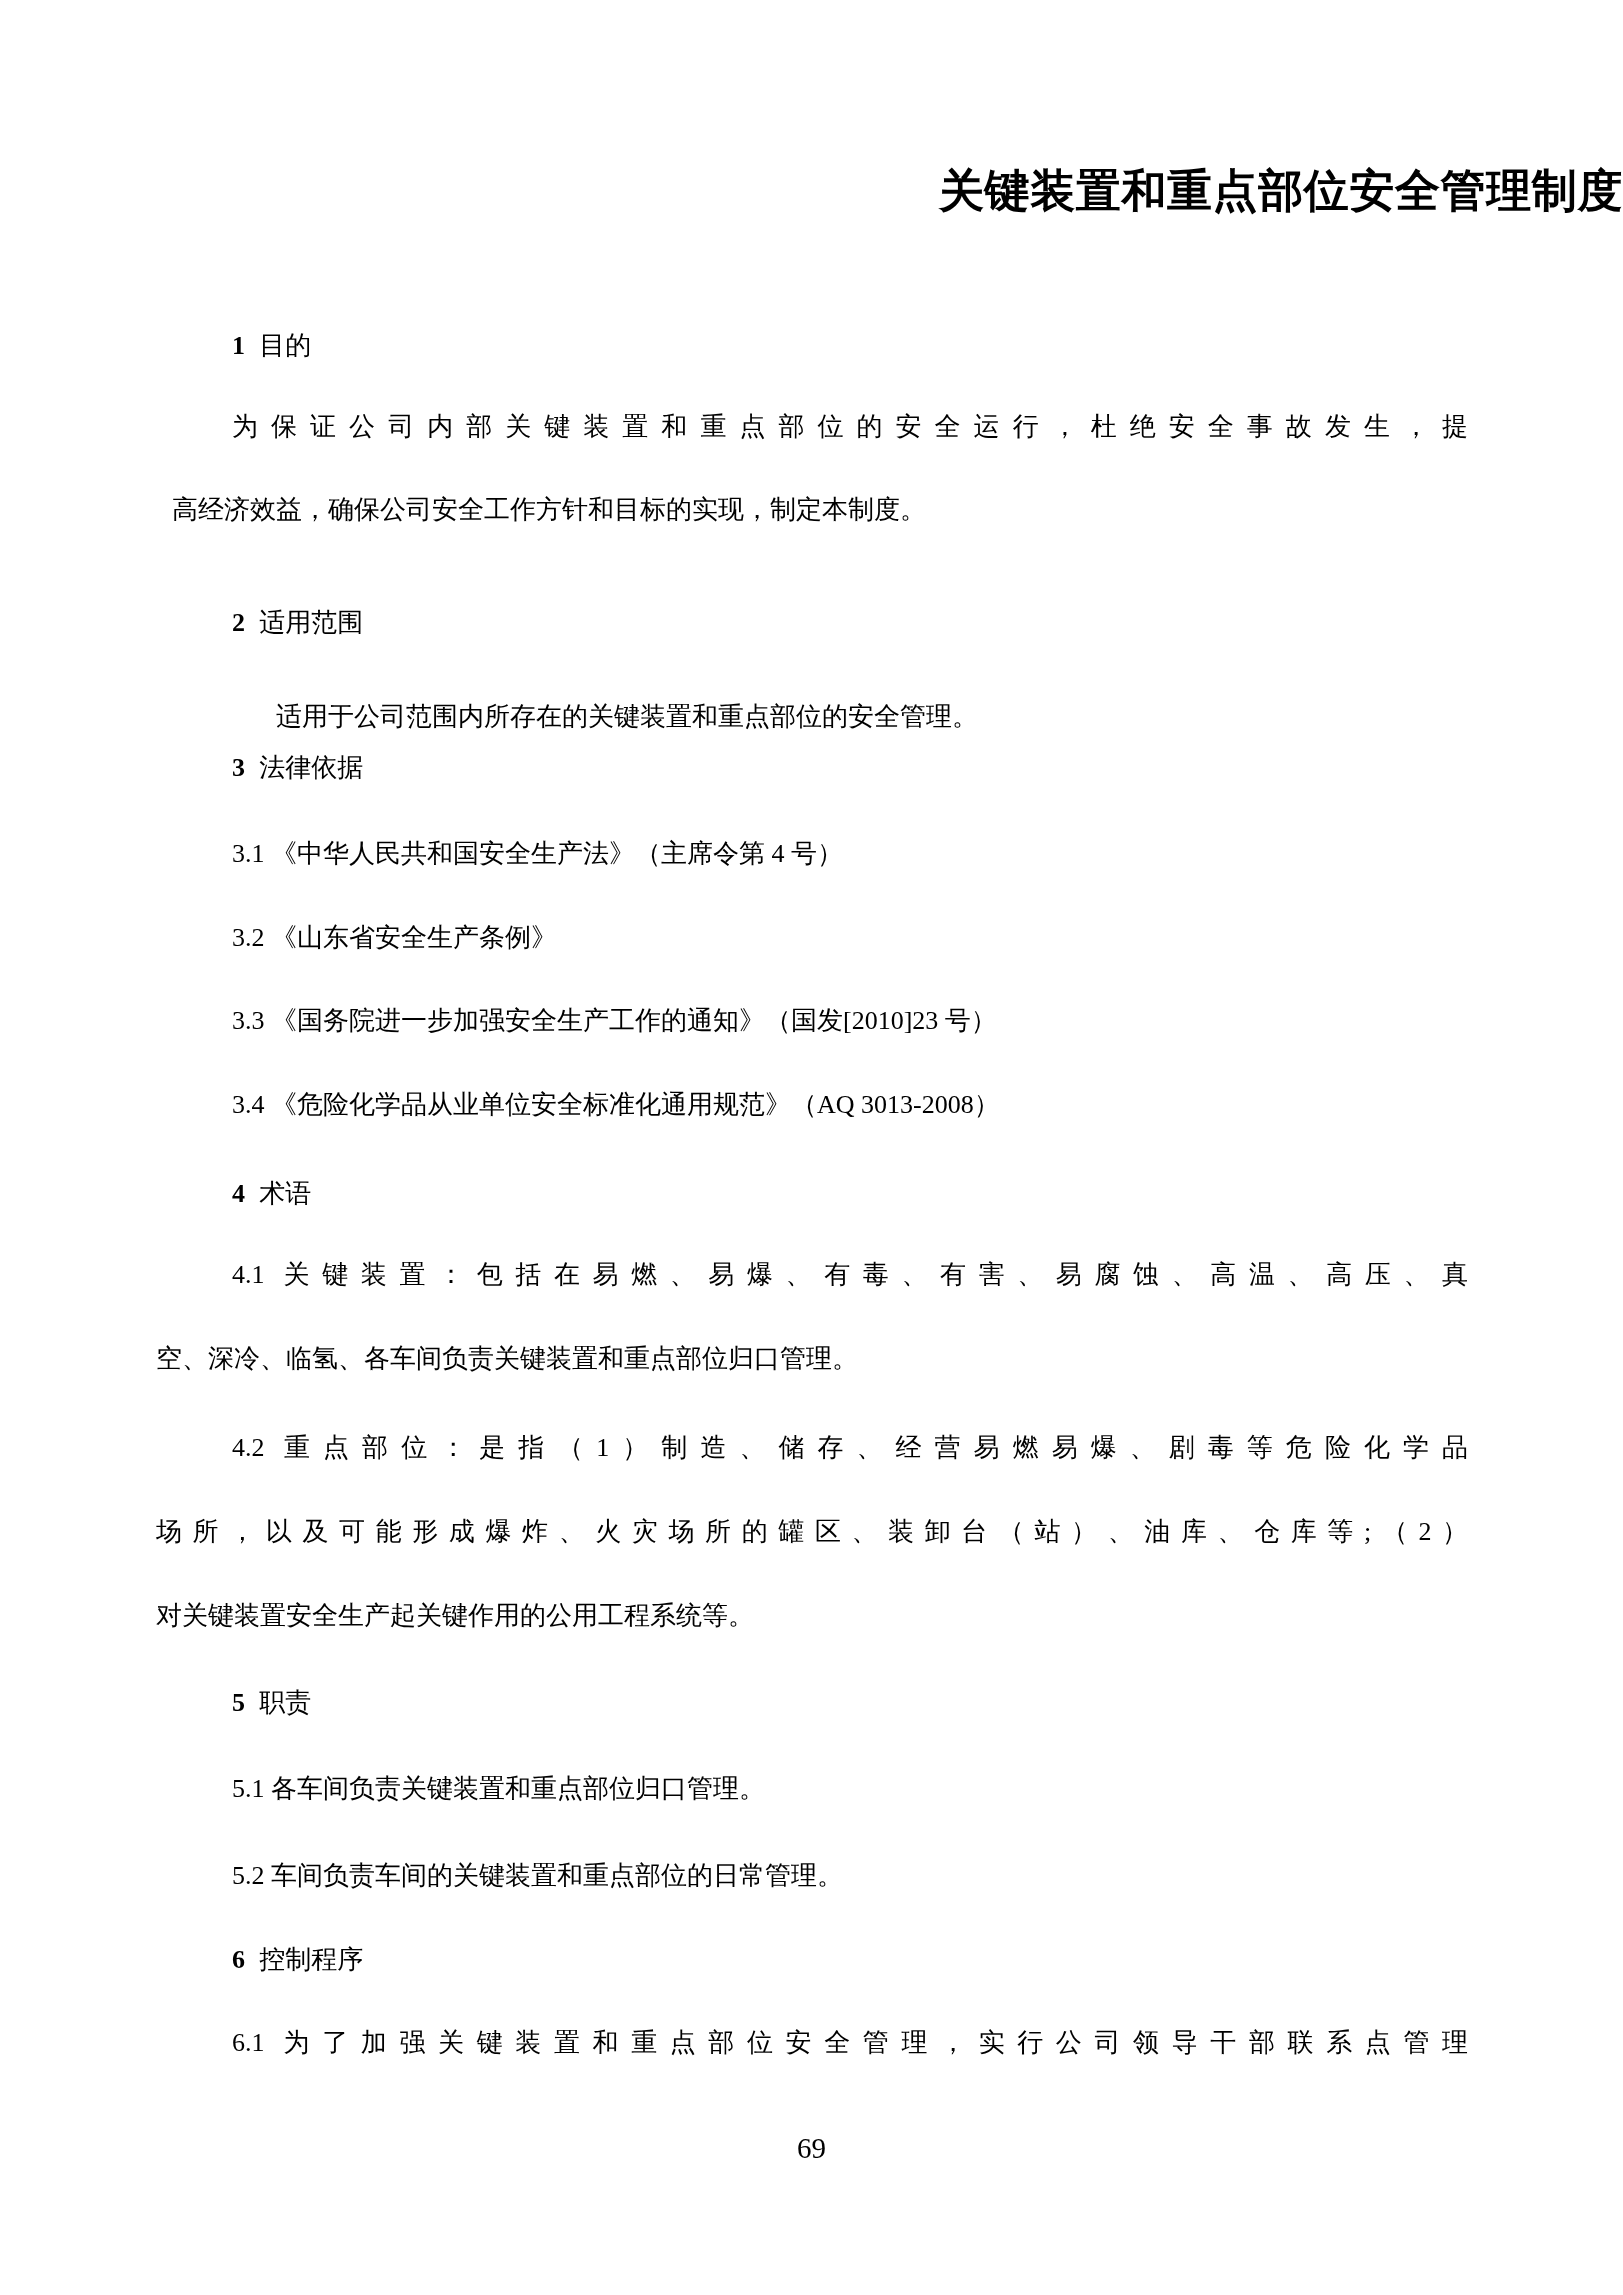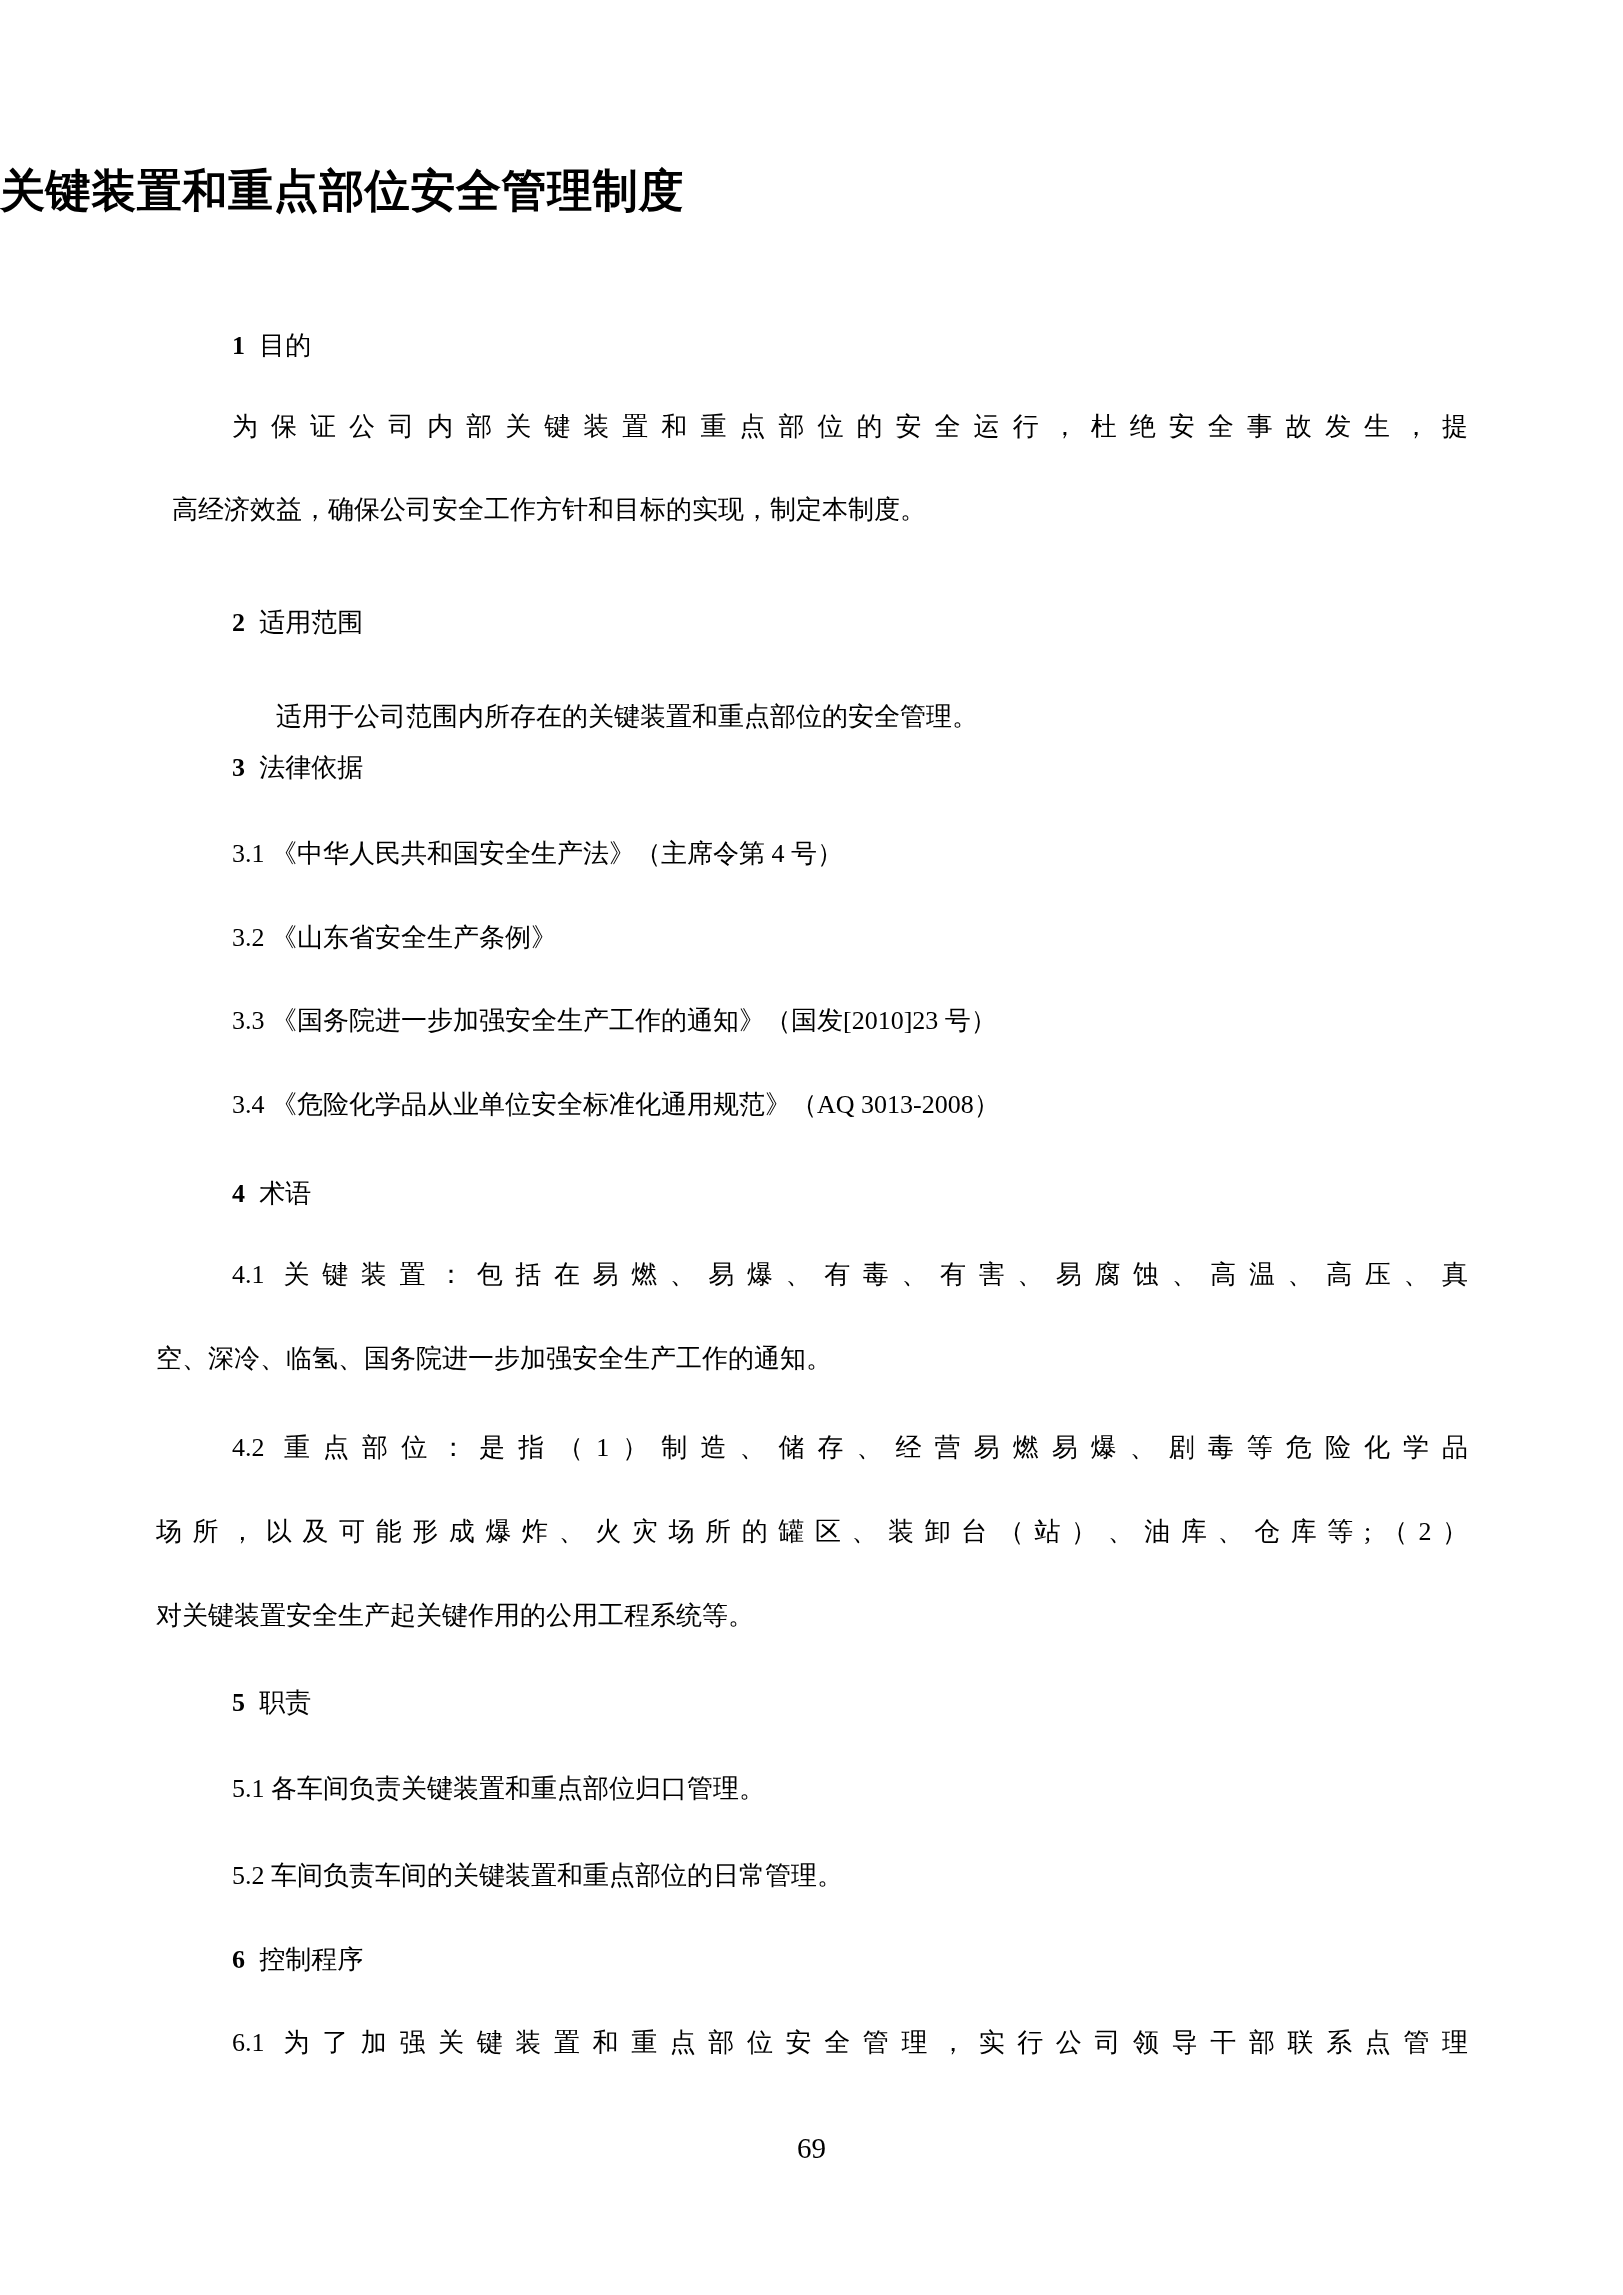--- a/index.html
+++ b/index.html
@@ -15,21 +15,21 @@
     color: #000000;
     font-family: "Liberation Serif", "DejaVu Serif", serif;
     overflow: hidden;
   }
   .doc-title {
     position: absolute;
     top: 169px;
     left: 0;
     width: 100%;
     margin: 0;
-    text-align: left;
+    text-align: right;
     font-size: 45px;
     font-weight: bold;
     line-height: 1;
     letter-spacing: 0.6px;
   }
   .content {
     position: absolute;
     left: 156px;
     top: 0;
     width: 1312px;
@@ -116,21 +116,21 @@
     <div class="line l7 indent">3.1 《中华人民共和国安全生产法》（主席令第 4 号）</div>
     <div class="line l8 indent">3.2 《山东省安全生产条例》</div>
     <div class="line l9 indent">3.3 《国务院进一步加强安全生产工作的通知》（国发[2010]23 号）</div>
     <div class="line l10 indent">3.4 《危险化学品从业单位安全标准化通用规范》（AQ 3013-2008）</div>
 
     <div class="line l11 indent heading">
       <span class="hnum">4</span><span>术语</span>
     </div>
 
     <div class="line l12 indent just">4.1 关键装置：包括在易燃、易爆、有毒、有害、易腐蚀、高温、高压、真</div>
-    <div class="line l13">空、深冷、临氢、国务院进一步加强安全生产工作的通知。</div>
+    <div class="line l13">空、深冷、临氢、各车间负责关键装置和重点部位归口管理。</div>
     <div class="line l14 indent just">4.2 重点部位：是指（1）制造、储存、经营易燃易爆、剧毒等危险化学品</div>
     <div class="line l15 just">场所，以及可能形成爆炸、火灾场所的罐区、装卸台（站）、油库、仓库等;（2）</div>
     <div class="line l16">对关键装置安全生产起关键作用的公用工程系统等。</div>
 
     <div class="line l17 indent heading">
       <span class="hnum">5</span><span>职责</span>
     </div>
 
     <div class="line l18 indent">5.1 各车间负责关键装置和重点部位归口管理。</div>
     <div class="line l19 indent">5.2 车间负责车间的关键装置和重点部位的日常管理。</div>

